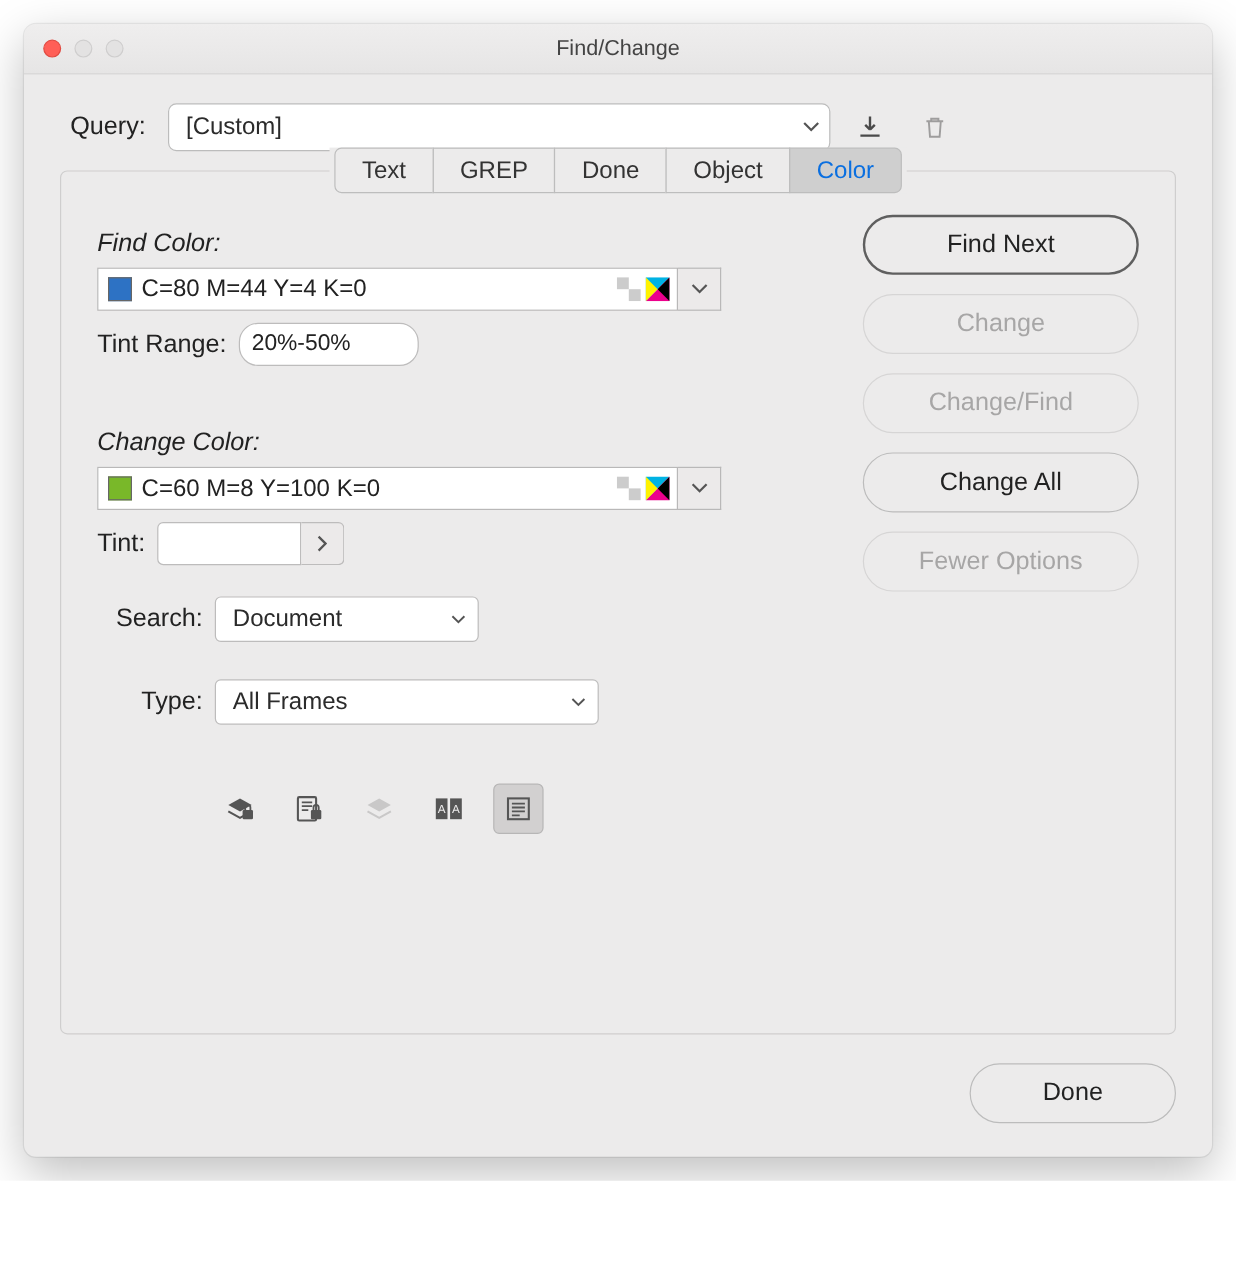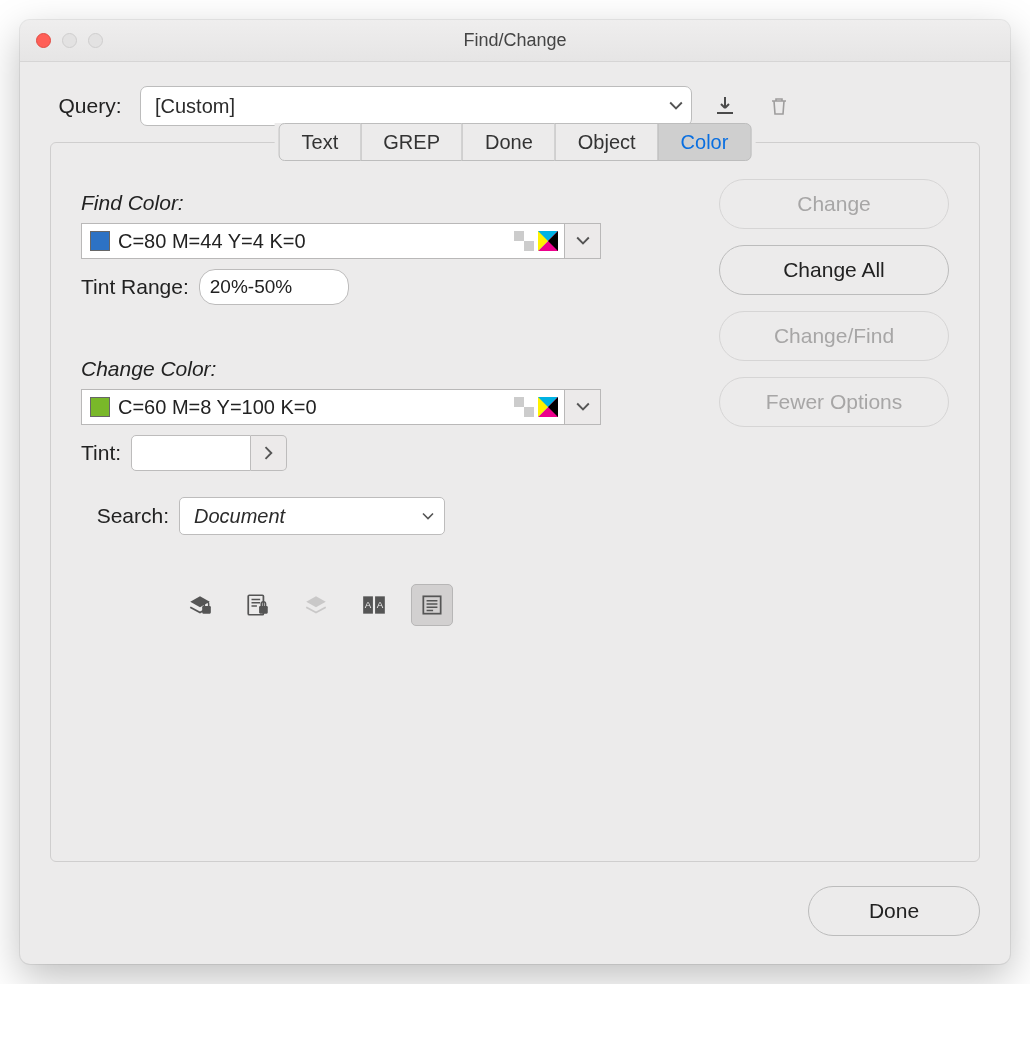--- a/index.html
+++ b/index.html
@@ -243,22 +243,33 @@
                 <svg viewBox="0 0 8 12" width="10" height="14">
                     <path d="M1 1l5 5-5 5" stroke="#555" stroke-width="1.6" fill="none"></path>
                   </svg>
               </div>
             </div>
           </div>
 
           <div class="search-col">
             <div class="labeled">
               <div class="lab">Search:</div>
-              <div class="dd" style="width:266px;font-style:italic;">
+              <div class="dd" style="width:220px;">
                 <span>Document</span>
+                <span class="chev">
+                  <svg viewBox="0 0 12 8" width="12" height="9">
+                      <path d="M1 1l5 5 5-5" stroke="#555" stroke-width="1.6" fill="none"></path>
+                    </svg>
+                </span>
+              </div>
+            </div>
+            <div class="labeled">
+              <div class="lab">Type:</div>
+              <div class="dd" style="width:320px;">
+                <span>All Frames</span>
                 <span class="chev">
                   <svg viewBox="0 0 12 8" width="12" height="9">
                       <path d="M1 1l5 5 5-5" stroke="#555" stroke-width="1.6" fill="none"></path>
                     </svg>
                 </span>
               </div>
             </div>
             <div class="scope-icons">
               <div class="scope">
                 <svg viewBox="0 0 24 24" width="26" height="26">
@@ -294,23 +305,24 @@
                 <svg viewBox="0 0 24 24" width="26" height="26">
                     <rect x="4" y="4" width="16" height="16" fill="none" stroke="#555" stroke-width="1.6"></rect>
                     <path d="M7 8h10M7 11h10M7 14h10M7 17h6" stroke="#555" stroke-width="1.4"></path>
                   </svg>
               </div>
             </div>
           </div>
         </div>
 
         <div class="right">
+          <div class="btn primary">Find Next</div>
           <div class="btn disabled">Change</div>
+          <div class="btn disabled">Change/Find</div>
           <div class="btn">Change All</div>
-          <div class="btn disabled">Change/Find</div>
           <div class="btn disabled">Fewer Options</div>
         </div>
       </div>
     </div>
 
     <div class="footer">
       <div class="btn">Done</div>
     </div>
   </div>
 </div>

